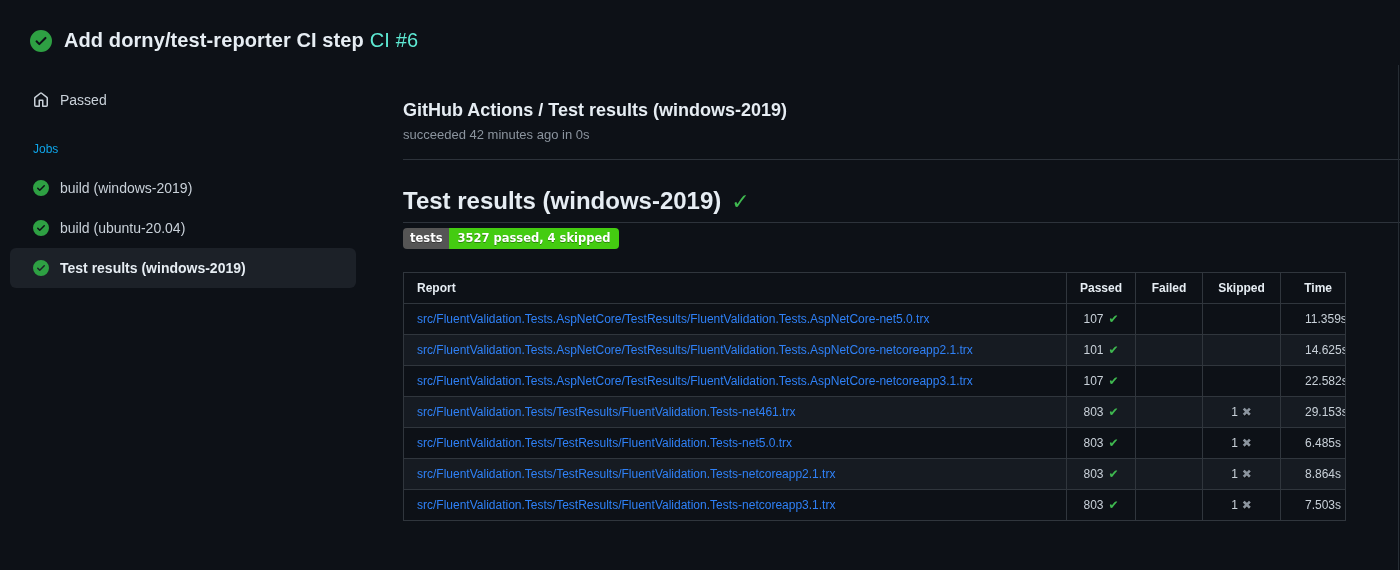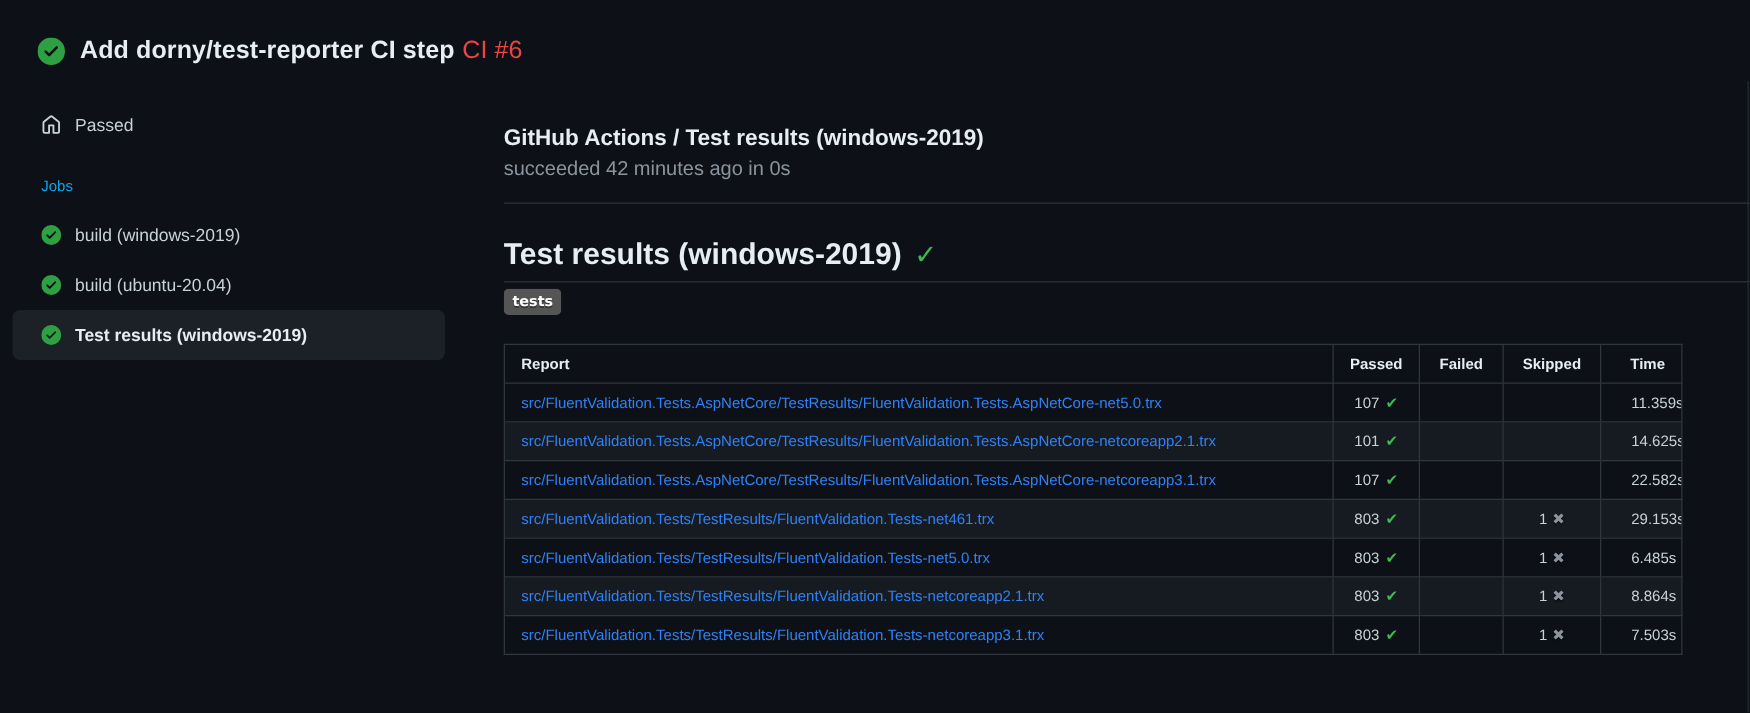--- a/index.html
+++ b/index.html
@@ -7,36 +7,36 @@
   body {
     width:1400px; height:570px; position:relative; overflow:hidden;
     background:#0d1117; color:#c9d1d9;
     font-family:"Liberation Sans","DejaVu Sans",sans-serif;
   }
 
   
   .run-header { position:absolute; top:29px; left:30px; display:flex; align-items:center; gap:12px; }
   .run-header .status-icon svg { width:22px; height:22px; display:block; }
   .run-header h2 { margin:0; font-size:20px; font-weight:700; color:#e6edf3; letter-spacing:.1px; }
-  .run-number { color:#ef4444; font-weight:400; margin-left:6px; }
+  .run-number { color:#5eead4; font-weight:400; margin-left:6px; }
 
   
   .sidebar { position:absolute; top:86px; left:0; width:382px; }
   .summary-item { display:flex; align-items:center; gap:11px; padding:6px 0 6px 33px; font-size:14px; color:#c9d1d9; cursor:pointer; }
   .summary-item svg { width:16px; height:16px; display:block; }
   .jobs-label { margin:28px 0 12px 33px; font-size:12px; color:#0ea5e9; }
   .job-list { list-style:none; margin:0; padding:0; }
   .job-item { display:flex; align-items:center; gap:11px; height:40px; padding-left:23px; margin:0 26px 0 10px; border-radius:6px; font-size:14px; color:#c9d1d9; cursor:pointer; }
   .job-item svg { width:16px; height:16px; display:block; flex:none; }
   .job-item.selected { background:#1c2128; color:#e6edf3; font-weight:700; }
 
   
   .main { position:absolute; left:403px; top:100px; right:0; }
   .run-title { font-size:18px; font-weight:700; color:#e6edf3; }
-  .run-status { margin-top:6px; font-size:16px; color:#8b949e; }
+  .run-status { margin-top:6px; font-size:13px; color:#8b949e; }
   .divider { border:0; border-top:1px solid #2d333b; margin:17px 0 0 0; }
   .section-title { margin:27px 0 0 0; font-size:24px; font-weight:600; color:#e6edf3; padding-bottom:7px; border-bottom:1px solid #2d333b; }
   .section-check { color:#3fb950; font-size:22px; font-weight:700; margin-left:10px; }
 
   .badge { display:inline-flex; margin-top:5px; border-radius:4px; overflow:hidden;
     font-family:"DejaVu Sans",sans-serif; font-size:11.5px; font-weight:600; color:#fff;
     text-shadow:0 1px 0 rgba(1,1,1,.35); text-decoration:none; cursor:pointer; line-height:1; }
   .badge-label { background:#555555; padding:5px 7px 4px; }
   .badge-value { background:#44cc11; padding:5px 8px 4px; }
 
@@ -106,20 +106,21 @@
 </aside>
 
 <main class="main">
   <div class="run-title">GitHub Actions / Test results (windows-2019)</div>
   <div class="run-status">succeeded 42 minutes ago in 0s</div>
   <hr class="divider">
   <h1 class="section-title"><span>Test results (windows-2019)</span><span class="section-check">✓</span></h1>
   <div>
     <a class="badge">
       <span class="badge-label">tests</span>
+      <span class="badge-value">3527 passed, 4 skipped</span>
     </a>
   </div>
   <table class="results">
     <colgroup>
       <col style="width:663px">
         <col style="width:69px">
         <col style="width:67px">
         <col style="width:78px">
         <col style="width:65px">
     </colgroup>

